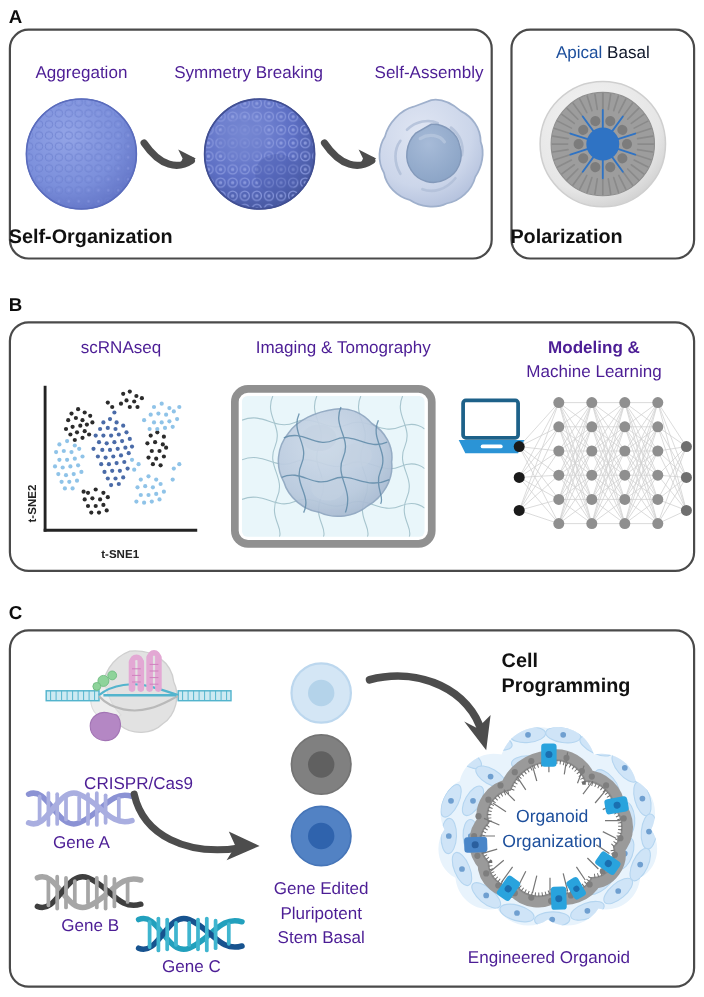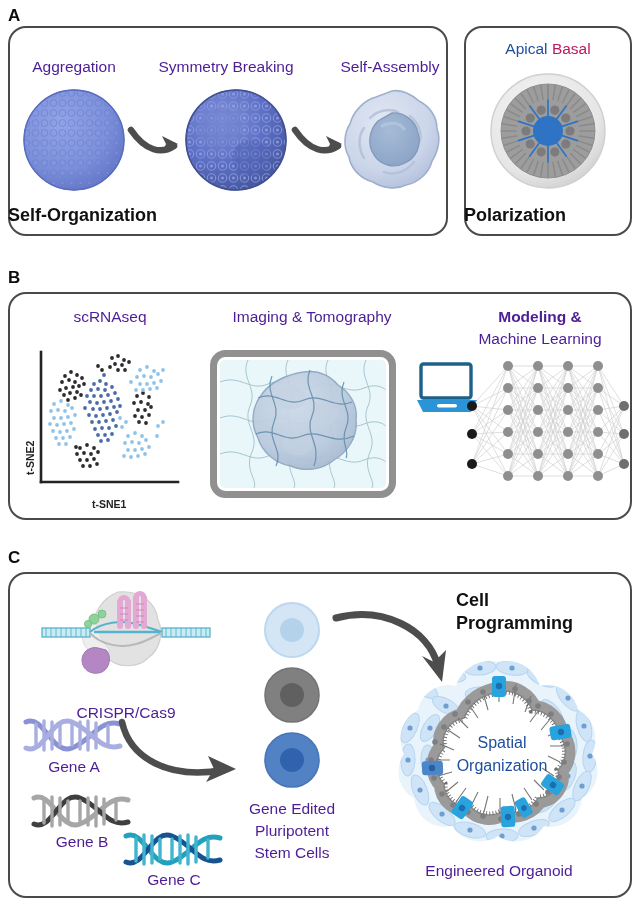--- a/index.html
+++ b/index.html
@@ -153,21 +153,21 @@
       <path d="M52,27 C64,26 76,35 78,47 C82,59 76,72 65,77 C54,83 40,79 34,69 C27,59 29,44 38,35 Z" fill="url(#blobInner)" stroke="#8399ba" stroke-width="1.3"></path>
       <path d="M42,40 C50,35 60,37 64,43" fill="none" stroke="#bccbe0" stroke-width="3" stroke-linecap="round" opacity="0.65"></path>
     </svg>
   </div>
 
   <div class="cap-bold" style="left:8px; top:205px; width:440px;">Self-Organization</div>
 
   <div class="panel-box" style="left:464px; top:26px; width:168px; height:210px;"></div>
 
   <div class="abs" style="left:464px; top:40px; width:168px; text-align:center;">
-    <span style="font-size:15.5px; color:#1d4f9c;">Apical</span><span style="font-size:15.5px; color:#575757;">&nbsp;</span><span style="font-size:15.5px; color:#be185d;">Basal</span>
+    <span style="font-size:15.5px; color:#1d4f9c;">Apical</span><span style="font-size:15.5px; color:#575757;">&nbsp;</span><span style="font-size:15.5px; color:#0f172a;">Basal</span>
   </div>
 
   <div class="abs" style="left:489px; top:72px;">
     <svg width="118" height="118" viewBox="0 0 118 118">
       <defs>
         <radialGradient id="rosetteHalo" cx="40%" cy="33%" r="70%">
           <stop offset="0%" stop-color="#f3f3f3"></stop>
           <stop offset="78%" stop-color="#e6e6e6"></stop>
           <stop offset="100%" stop-color="#d2d2d2"></stop>
         </radialGradient>
@@ -749,21 +749,21 @@
   </div>
   <div class="abs" style="left:262px; top:730px;">
     <svg width="60" height="60" viewBox="0 0 60 60">
       <ellipse cx="30" cy="30" rx="27" ry="27" fill="#5282c4" stroke="#4675b8" stroke-width="1.6"></ellipse>
       <circle cx="30" cy="30" r="12" fill="#2f63ad"></circle>
     </svg>
   </div>
 
   <div class="cap" style="left:244px; top:800px; width:96px;">Gene Edited</div>
   <div class="cap" style="left:244px; top:822px; width:96px;">Pluripotent</div>
-  <div class="cap" style="left:244px; top:844px; width:96px;">Stem Cells</div>
+  <div class="cap" style="left:244px; top:844px; width:96px;">Stem Basal</div>
 
   <div class="abs" style="left:330px; top:600px;">
     <svg width="128" height="96" viewBox="0 0 128 96">
       <path d="M6,18 C52,6 98,28 108,66" fill="none" stroke="#4d4d4d" stroke-width="7" stroke-linecap="round"></path>
       <path d="M92,56 L112,82 L116,50 L104,62 Z" fill="#4d4d4d"></path>
     </svg>
   </div>
 
   <div class="cap-bold" style="left:456px; top:590px; width:160px;">Cell</div>
   <div class="cap-bold" style="left:456px; top:613px; width:160px;">Programming</div>
@@ -931,18 +931,18 @@
           <circle cx="0" cy="0" r="3.2" fill="#2a5f9e"></circle>
         </g>
         <g transform="translate(140,160) rotate(150)">
           <rect x="-6" y="-9" width="12" height="19" rx="3" fill="#29a3dd"></rect>
           <circle cx="0" cy="0" r="2.8" fill="#1a6fb0"></circle>
         </g>
       </g>
     </svg>
   </div>
 
-  <div class="cap cap-blue" style="left:432px; top:734px; width:140px; font-size:16px;">Spatial</div>
+  <div class="cap cap-blue" style="left:432px; top:734px; width:140px; font-size:16px;">Organoid</div>
   <div class="cap cap-blue" style="left:412px; top:757px; width:180px; font-size:16px;">Organization</div>
 
   <div class="cap" style="left:384px; top:862px; width:230px;">Engineered Organoid</div>
 
 </div>
 
 </body></html>

